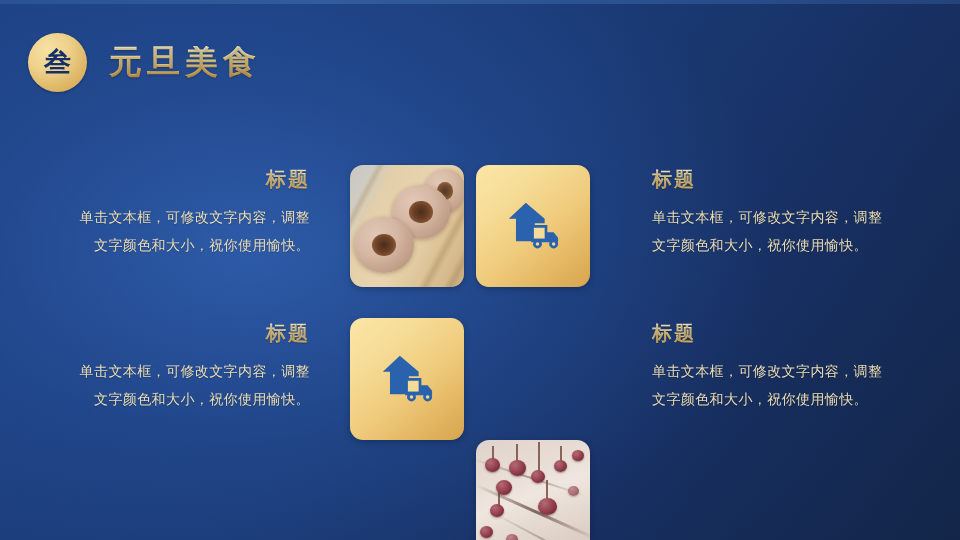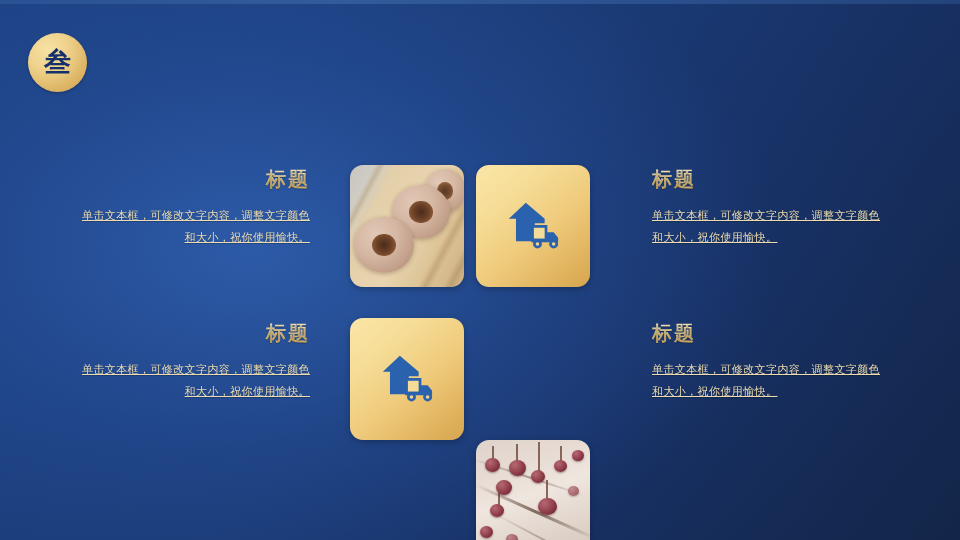--- a/index.html
+++ b/index.html
@@ -50,24 +50,23 @@
   .tc-head{
     font-size:20px;font-weight:bold;line-height:1.1;letter-spacing:2px;
     background:linear-gradient(180deg,#fcefc6 0%,#f1d693 42%,#dfb566 100%);
     -webkit-background-clip:text;background-clip:text;
     -webkit-text-fill-color:transparent;color:#efd architecture;
     color:#f0d396;
     text-shadow:0 1px 1px rgba(0,0,0,.2);
     margin-bottom:14px;
   }
   .tc-body{
-    font-size:11px;line-height:2.0;letter-spacing:.4px;
+    font-size:14px;line-height:2.0;letter-spacing:.4px;
     color:#ecdcb0;
     text-shadow:0 1px 1px rgba(0,0,0,.18);
-    text-decoration:underline;
   }
 
   
   #grid{position:absolute;left:350px;top:165px;width:240px;height:275px;}
   .card{
     position:absolute;width:114px;height:122px;border-radius:13px;overflow:hidden;
     box-shadow:0 2px 6px rgba(0,0,0,.25);
   }
   .card.c-tl{left:0;top:0;}
   .card.c-tr{left:126px;top:0;}
@@ -133,20 +132,21 @@
 </head>
 <body>
 
 <div id="slide">
   <div id="topedge"></div>
 
   <div id="header">
     <div id="badge">
       <span id="badge-num">叁</span>
     </div>
+    <div id="title">元旦美食</div>
   </div>
 
   <div class="txtcol left" style="top:168px">
     <div class="tc-head">标题</div>
     <div class="tc-body">单击文本框，可修改文字内容，调整文字颜色和大小，祝你使用愉快。</div>
   </div>
 
   <div class="txtcol left" style="top:322px">
     <div class="tc-head">标题</div>
     <div class="tc-body">单击文本框，可修改文字内容，调整文字颜色和大小，祝你使用愉快。</div>

